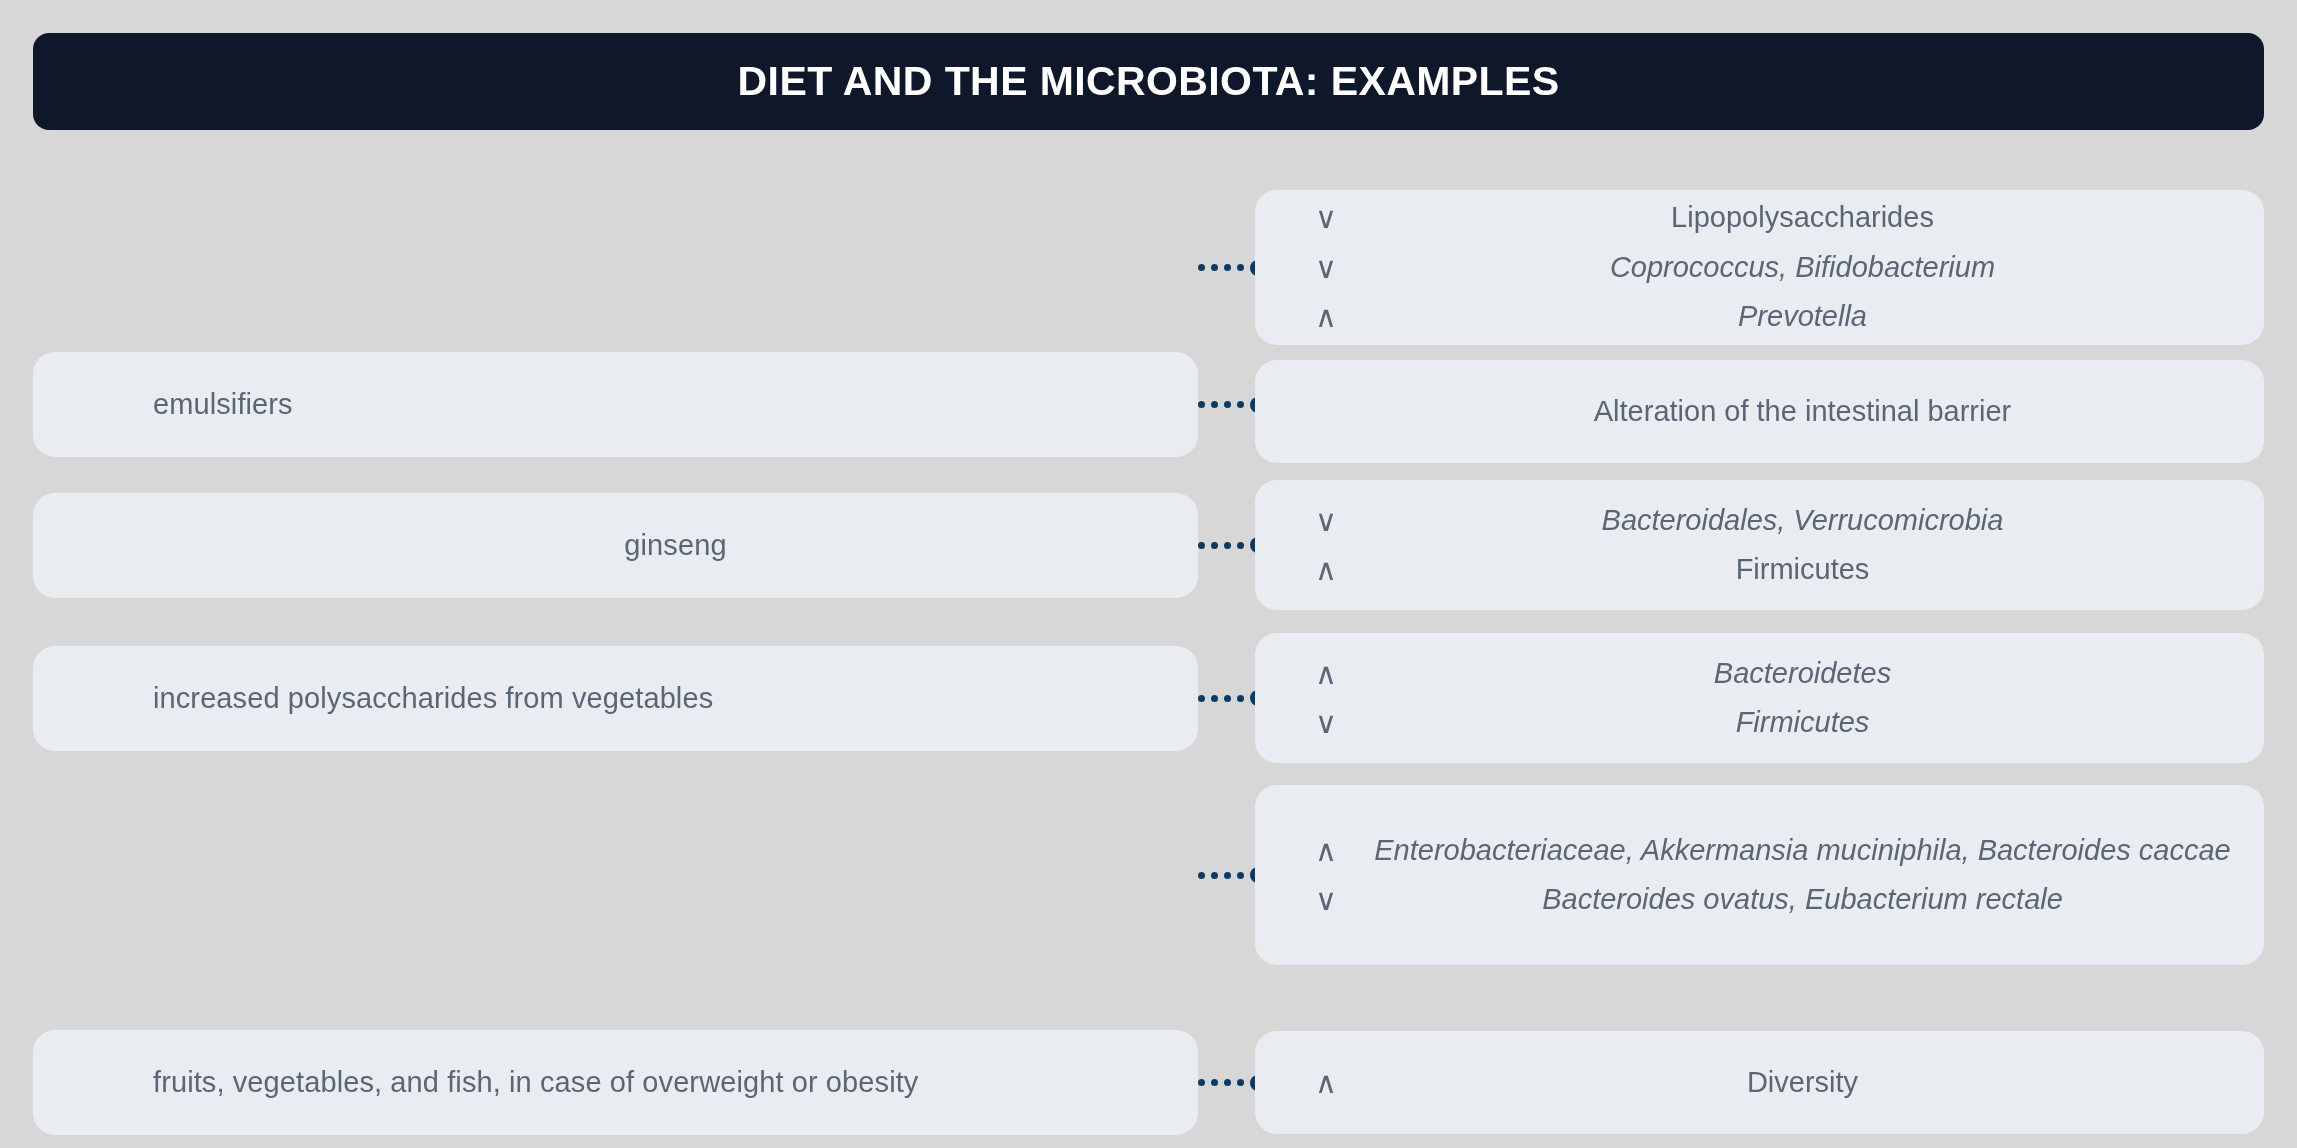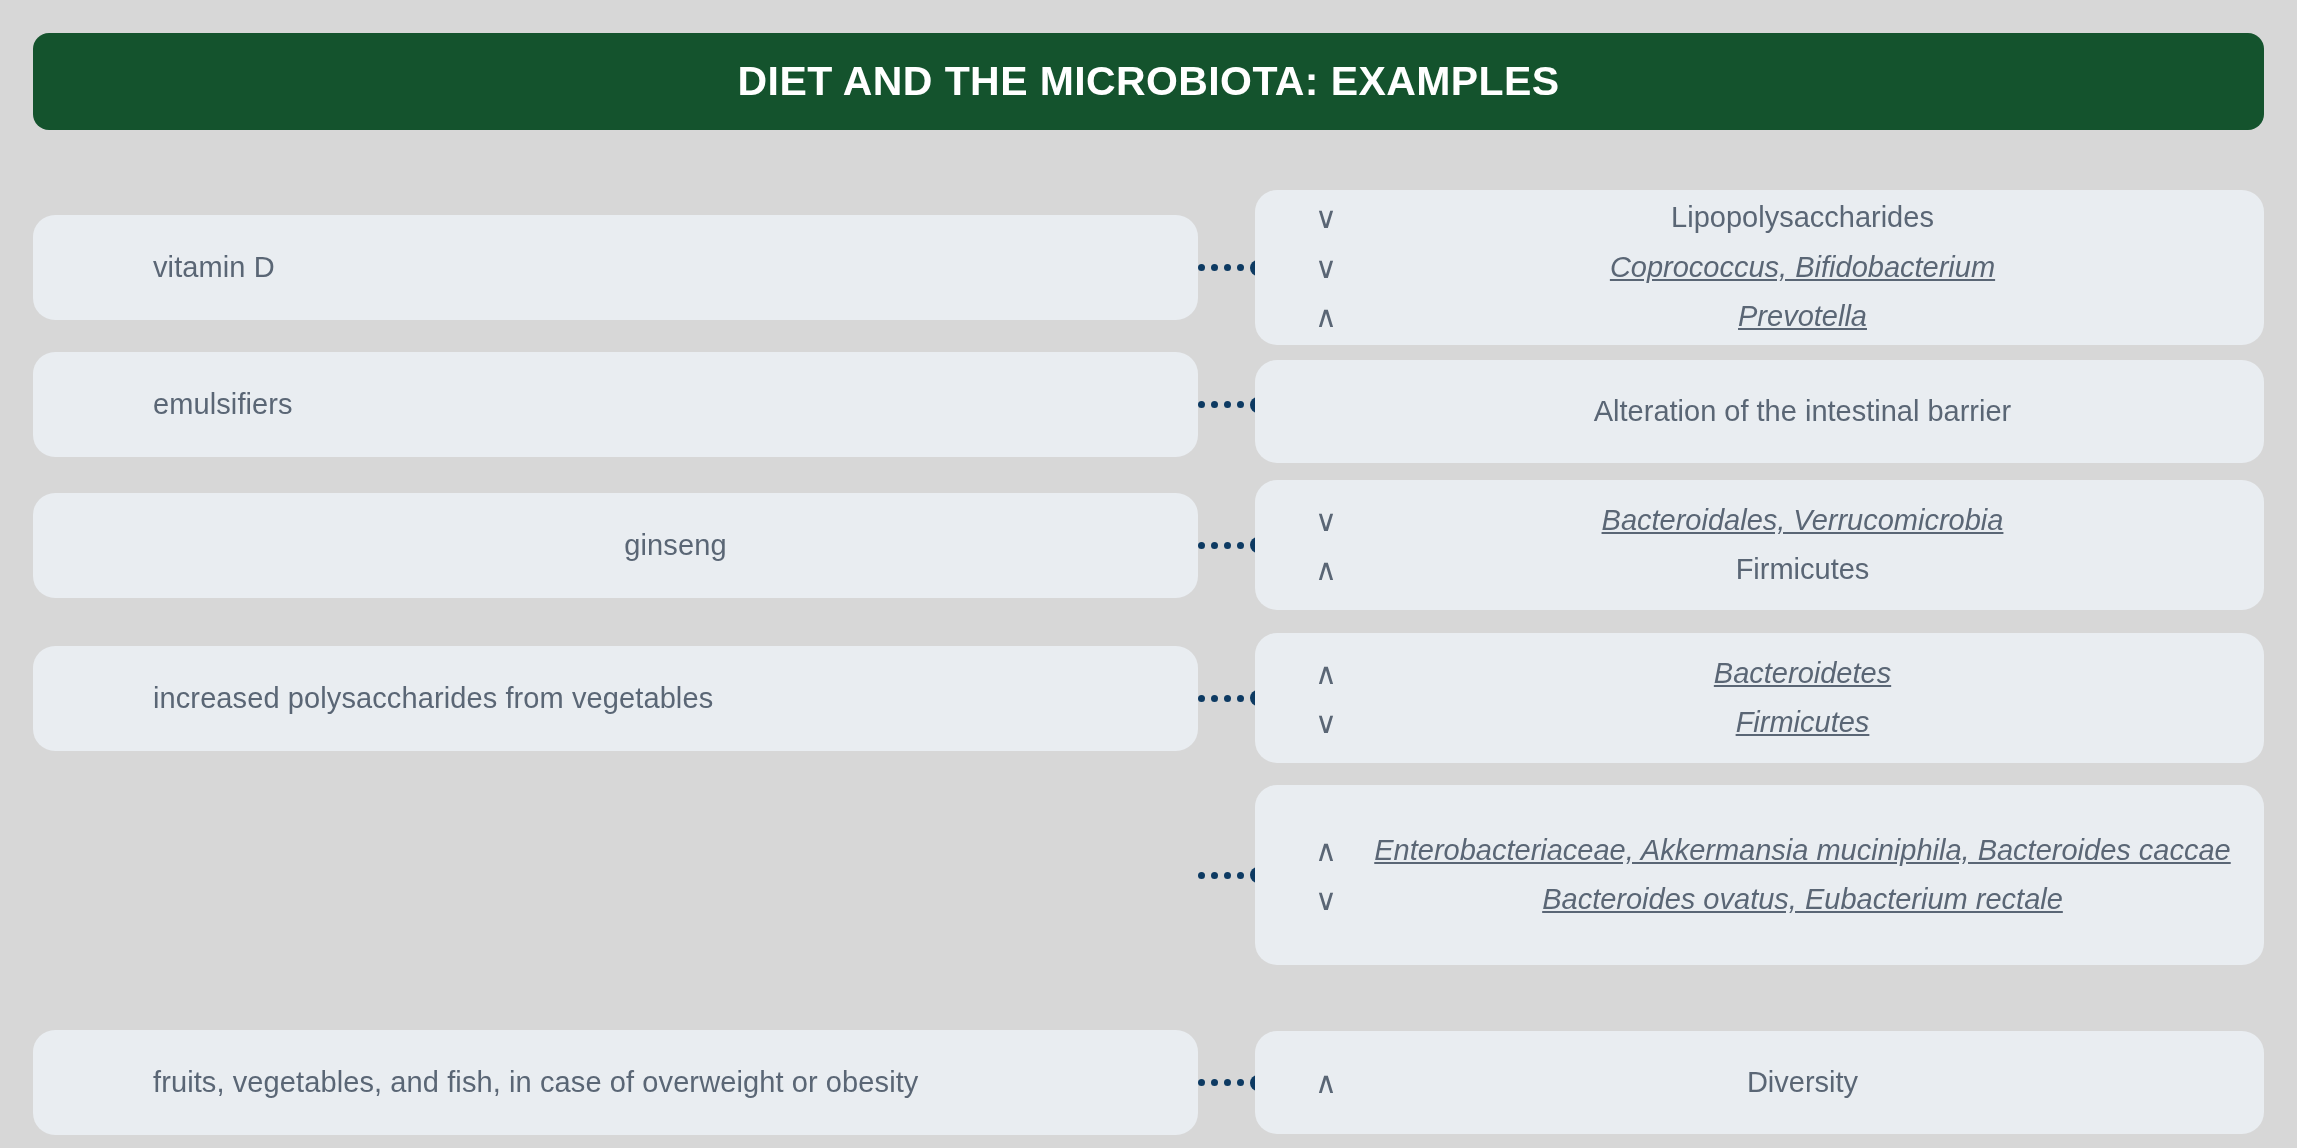--- a/index.html
+++ b/index.html
@@ -21,21 +21,21 @@
     box-sizing: border-box;
   }
 
   
   .title-bar {
     position: absolute;
     left: 33px;
     top: 33px;
     width: 2231px;
     height: 97px;
-    background: #14532d;
+    background: #0f172a;
     border-radius: 16px;
     display: flex;
     align-items: center;
     justify-content: center;
   }
   .title-text {
     color: #ffffff;
     font-size: 41px;
     font-weight: bold;
     letter-spacing: 0.4px;
@@ -114,21 +114,20 @@
     font-family: "Liberation Sans", sans-serif;
   }
 
   .effect-line .etext {
     flex: 1 1 auto;
     text-align: center;
   }
 
   .effect-line.italic .etext {
     font-style: italic;
-    text-decoration: underline;
   }
 
   .effect-line.no-arrow .arrow {
     visibility: hidden;
   }
 
   
   .connector {
     position: absolute;
     left: 1198px;
@@ -156,23 +155,20 @@
 <body>
 
 <div class="slide">
 
   <div class="title-bar">
     <div class="title-text">DIET AND THE MICROBIOTA: EXAMPLES</div>
   </div>
 
   <div class="rows">
       <div class="row" style="top: 50px; height: 155px;">
-        <div class="card card-left" style="top: 25px;">
-          <div class="label">vitamin D</div>
-        </div>
         <div class="connector" style="top: 69.5px;">
           <span class="dot"></span>
           <span class="dot"></span>
           <span class="dot"></span>
           <span class="dot"></span>
           <span class="dot big"></span>
         </div>
         <div class="card card-right" style="height: 155px; top: 0px;">
           <div class="effect-line">
             <span class="arrow">∨</span>

